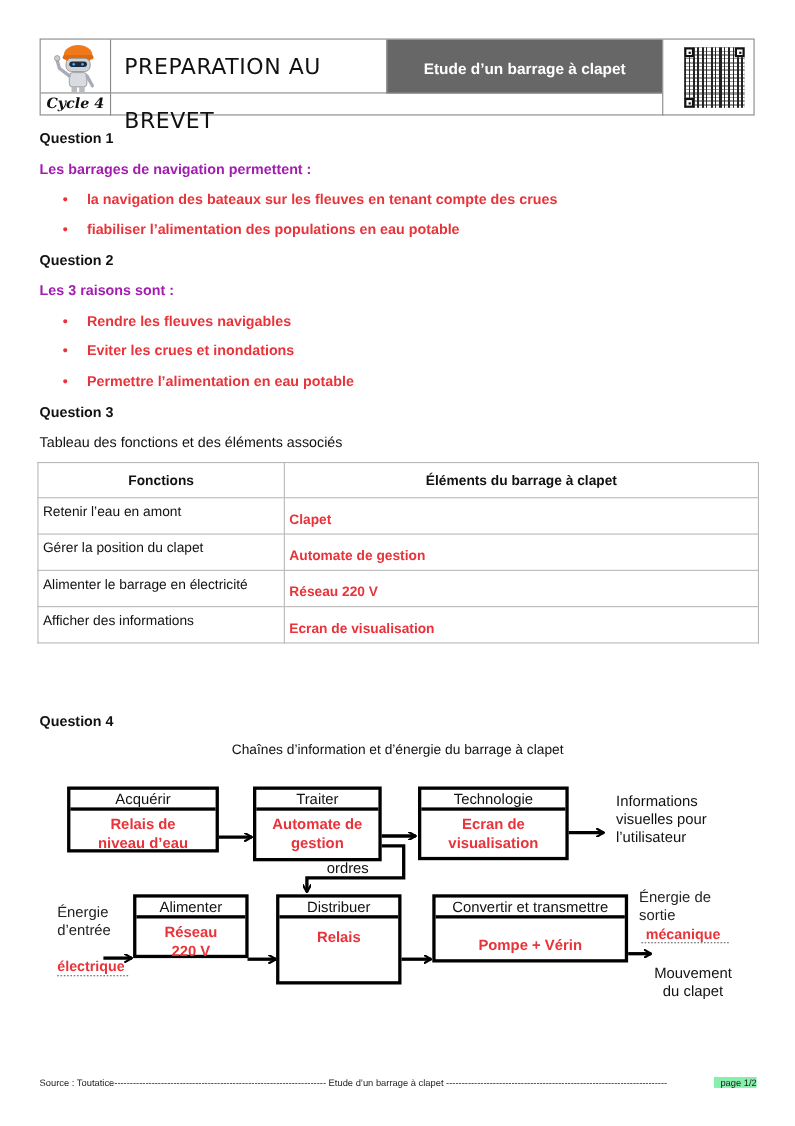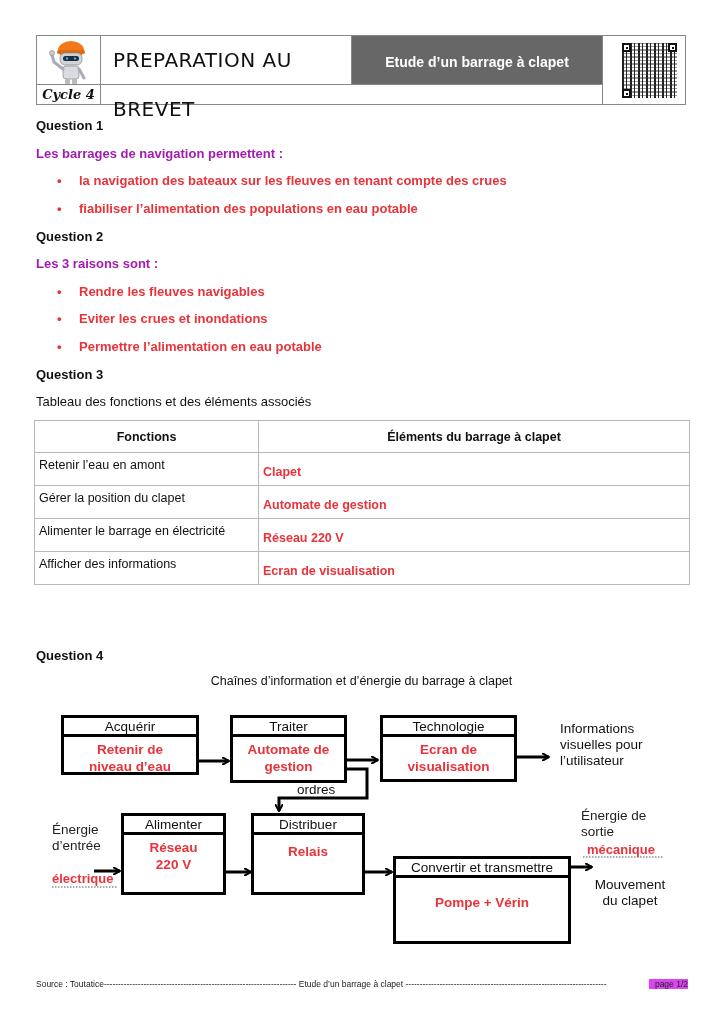--- a/index.html
+++ b/index.html
@@ -41,21 +41,21 @@
   .diag-title { position: absolute; left: 0; width: 723px; top: 674px; text-align: center; font-size: 12.5px; }
 
   
   .box { position: absolute; border: 3px solid #000; background: #fff; }
   .box .bh { height: 19px; border-bottom: 3px solid #000; text-align: center; font-size: 13.5px; line-height: 18px; }
   .box .bb { text-align: center; color: #e8333a; font-weight: bold; font-size: 13.5px; line-height: 17px; padding-top: 4px; }
   .lbl { position: absolute; font-size: 13.5px; line-height: 16px; }
   .ital { }
 
   .footer { position: absolute; left: 36px; top: 979px; width: 652px; font-size: 8.5px; color: #222; white-space: nowrap; overflow: hidden; }
-  .footer .pg { position: absolute; right: 0; top: 0; background: #d946ef; padding-left: 6px; }
+  .footer .pg { position: absolute; right: 0; top: 0; background: #86efac; padding-left: 6px; }
 </style>
 </head>
 <body>
 
 <div class="hdr">
   <div class="logo-cell">
     <svg width="64" height="49" viewBox="0 0 64 49">
       <ellipse cx="34" cy="14" rx="13" ry="9" fill="#f07a1a"></ellipse>
       <rect x="20" y="14" width="28" height="4" rx="2" fill="#e06a10"></rect>
       <rect x="23" y="17" width="22" height="12" rx="5" fill="#cfd3d8" stroke="#888" stroke-width="0.7"></rect>
@@ -151,21 +151,21 @@
     <line x1="571" y1="867" x2="592" y2="867" marker-end="url(#ah)"></line>
   </g>
 
   <line x1="52" y1="887" x2="117" y2="887" stroke="#555" stroke-width="1" stroke-dasharray="1.5,1.5"></line>
   <line x1="583" y1="857" x2="664" y2="857" stroke="#555" stroke-width="1" stroke-dasharray="1.5,1.5"></line>
 </svg>
 
 <div class="box" style="left:61px;top:715px;width:138px;height:60px">
   <div class="bh">Acquérir</div>
   <div class="bb">
-    <div>Retenir de</div>
+    <div>Relais de</div>
     <div>niveau d’eau</div>
   </div>
 </div>
 <div class="box" style="left:230px;top:715px;width:117px;height:68px">
   <div class="bh">Traiter</div>
   <div class="bb">
     <div>Automate de</div>
     <div>gestion</div>
   </div>
 </div>
@@ -177,32 +177,32 @@
   </div>
 </div>
 
 <div class="lbl" style="left:560px;top:721px">
   <div>Informations</div>
   <div>visuelles pour</div>
   <div>l’utilisateur</div>
 </div>
 <div class="lbl" style="left:297px;top:782px">ordres</div>
 
-<div class="box" style="left:121px;top:813px;width:105px;height:82px">
+<div class="box" style="left:121px;top:813px;width:105px;height:58px">
   <div class="bh">Alimenter</div>
   <div class="bb">
     <div>Réseau</div>
     <div>220 V</div>
   </div>
 </div>
 <div class="box" style="left:251px;top:813px;width:114px;height:82px">
   <div class="bh">Distribuer</div>
   <div class="bb" style="padding-top:8px">Relais</div>
 </div>
-<div class="box" style="left:393px;top:856px;width:178px;height:88px">
+<div class="box" style="left:393px;top:813px;width:178px;height:62px">
   <div class="bh">Convertir et transmettre</div>
   <div class="bb" style="padding-top:16px">Pompe + Vérin</div>
 </div>
 
 <div class="lbl ital" style="left:52px;top:822px;color:#222">
   <div>Énergie</div>
   <div>d’entrée</div>
 </div>
 <div class="lbl" style="left:52px;top:871px;color:#e8333a;font-weight:bold;font-size:13px">électrique</div>
 

